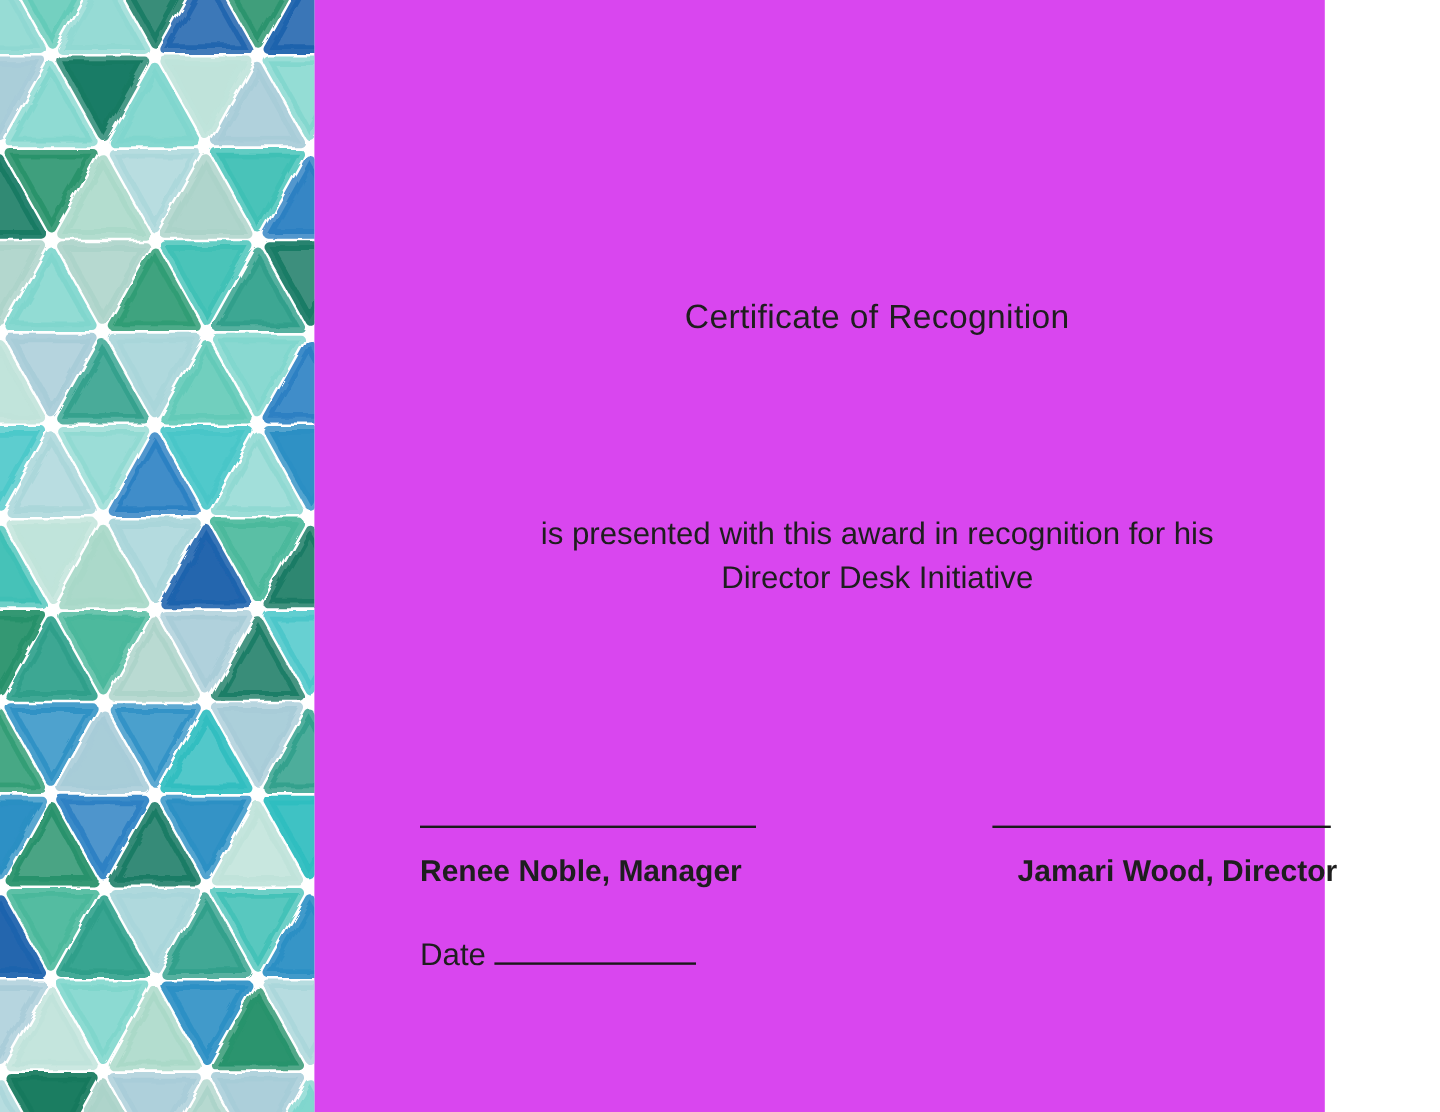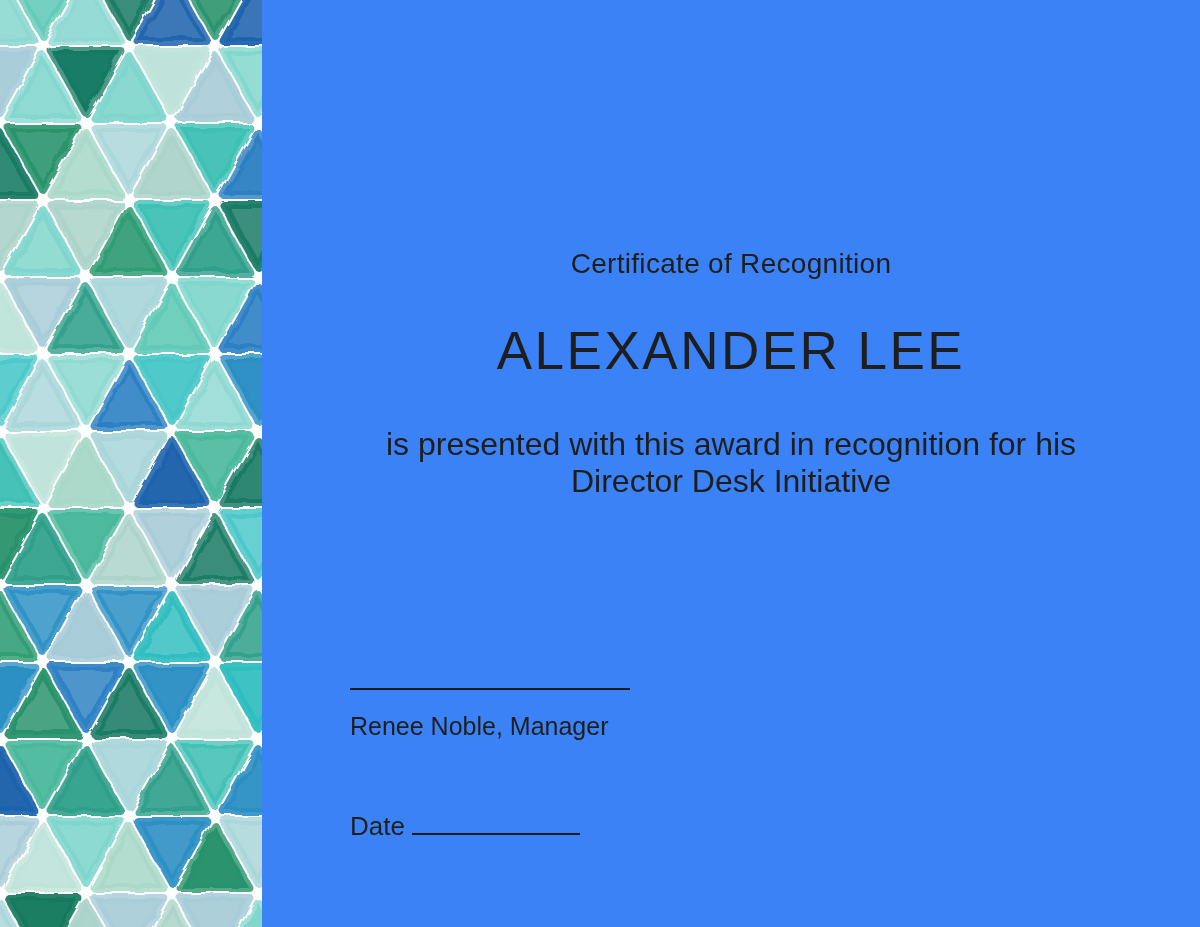--- a/index.html
+++ b/index.html
@@ -4,23 +4,23 @@
 <style>
   * { margin: 0; padding: 0; box-sizing: border-box; }
   html, body { width: 1200px; height: 927px; }
   body {
     font-family: "Liberation Sans", sans-serif;
     color: #1e1e1e;
     overflow: hidden;
   }
   .certificate {
     position: relative;
-    width: 1200px;
+    width: 1104px;
     height: 927px;
-    background: #3b82f6;
+    background: #d946ef;
   }
   
   .pattern-strip {
     position: absolute;
     left: 0; top: 0;
     width: 262px; height: 927px;
     background: #ffffff;
     overflow: hidden;
   }
   .pattern-strip svg { display: block; }
@@ -49,48 +49,48 @@
     line-height: 62px;
     font-weight: 400;
     letter-spacing: 2.5px;
     white-space: nowrap;
   }
   .body-text {
     position: absolute;
     top: 426px; left: 0;
     width: 100%;
     text-align: center;
-    font-size: 32px;
+    font-size: 26px;
     line-height: 36.5px;
     font-weight: 400;
   }
   .sig-group {
     position: absolute;
     top: 688px;
   }
   .sig-left  { left: 88px;  width: 280px; }
   .sig-right { left: 565px; width: 282px; }
   .sig-line {
     width: 100%;
     border-top: 2.5px solid #1a1a1a;
   }
   .sig-name {
     margin-top: 21px;
     font-size: 25px;
     line-height: 30px;
     white-space: nowrap;
+    font-weight: bold;
   }
   .sig-right .sig-name { margin-left: 21px; }
   .date-row {
     position: absolute;
     left: 88px; top: 779px;
     font-size: 26px;
     line-height: 32px;
     white-space: nowrap;
-    margin-top: 31px;
   }
   .date-line {
     display: inline-block;
     width: 168px;
     height: 21px;
     margin-left: 7px;
     border-bottom: 2.5px solid #1a1a1a;
   }
 </style>
 </head>
@@ -248,31 +248,34 @@
           <polygon points="266.6,1041.9 335.4,1041.9 301.0,980.3" fill="#27926b" stroke="#27926b" stroke-width="8" stroke-linejoin="round" fill-opacity="0.99" stroke-opacity="0.92"></polygon>
           <polygon points="309.6,975.1 378.4,975.1 344.0,1036.7" fill="#abd3c9" stroke="#abd3c9" stroke-width="8" stroke-linejoin="round" fill-opacity="0.99" stroke-opacity="0.86"></polygon>
         </g>
     </svg>
   </aside>
 
   <main class="content">
 
     <div class="title">Certificate of Recognition</div>
 
-    <div class="recipient">ALEXANDER LEE</div>
 
     <div class="body-text">
       <div>is presented with this award in recognition for his</div>
       <div>Director Desk Initiative</div>
     </div>
 
     <div class="sig-group sig-left">
       <div class="sig-line"></div>
       <div class="sig-name">Renee Noble, Manager</div>
     </div>
 
+    <div class="sig-group sig-right">
+      <div class="sig-line"></div>
+      <div class="sig-name">Jamari Wood, Director</div>
+    </div>
 
     <div class="date-row">
       <span class="date-label">Date</span><span class="date-line"></span>
     </div>
 
   </main>
 </div>
 
 </body></html>

